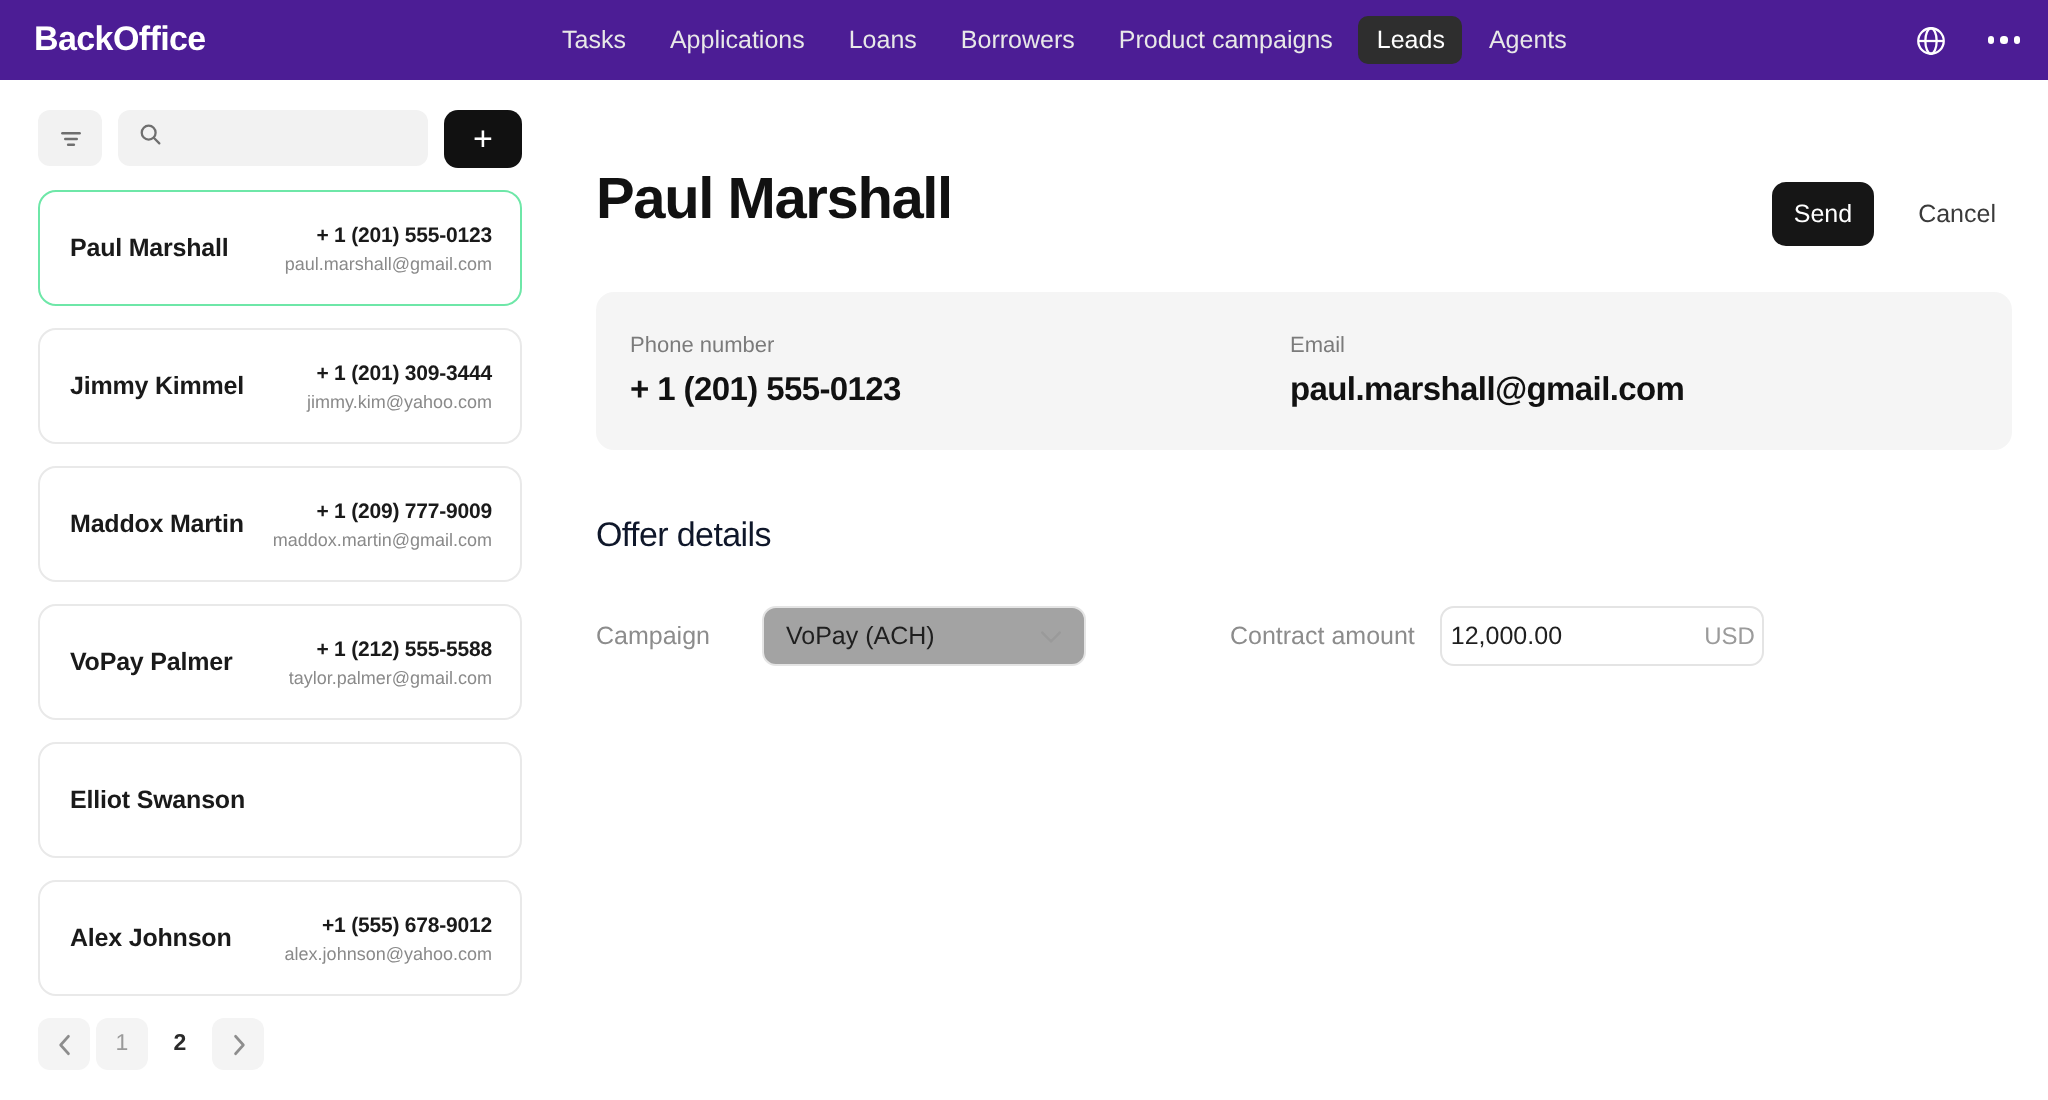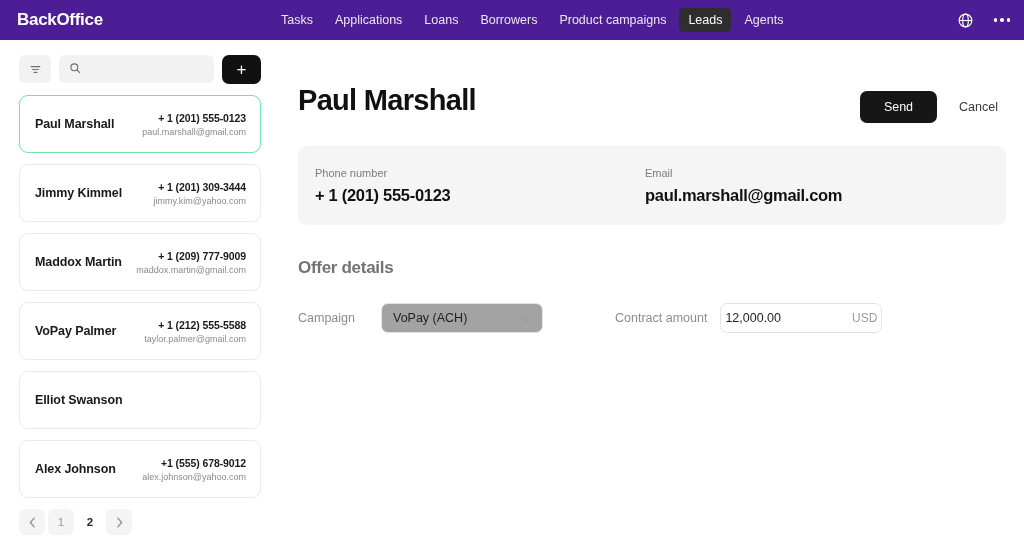--- a/index.html
+++ b/index.html
@@ -175,21 +175,21 @@
     font-weight: bold;
     color: #111111;
     letter-spacing: -0.7px;
     line-height: 1;
   }
   .head-actions { display: flex; align-items: center; gap: 14px; margin-top: 5px; }
   .btn-send {
     background: #161616; color: #ffffff;
     font-size: 12.5px;
     border: none; border-radius: 7px;
-    padding: 9px 24px;
+    padding: 9px 11px;
     cursor: pointer;
     font-family: "Liberation Sans", sans-serif;
   }
   .btn-cancel {
     background: transparent; border: none;
     color: #3a3a3a; font-size: 12.5px;
     cursor: pointer; padding: 4px 8px;
     font-family: "Liberation Sans", sans-serif;
   }
 
@@ -205,22 +205,22 @@
   .info-label {
     font-size: 11px; color: #7b7b7b; margin-bottom: 7px;
   }
   .info-value {
     font-size: 16.5px; font-weight: bold; color: #111111;
     letter-spacing: -0.3px;
   }
 
   .section-title {
     margin: 33px 0 0 10px;
-    font-size: 17px; font-weight: bold;
-    color: #737373; letter-spacing: -0.3px;
+    font-size: 17px; font-weight: normal;
+    color: #0f172a; letter-spacing: -0.3px;
   }
 
   .form-row {
     margin: 25px 0 0 10px;
     display: flex; align-items: center;
   }
   .field-label {
     font-size: 12.5px; color: #8c8c8c; text-align: center;
   }
   .select-box {

